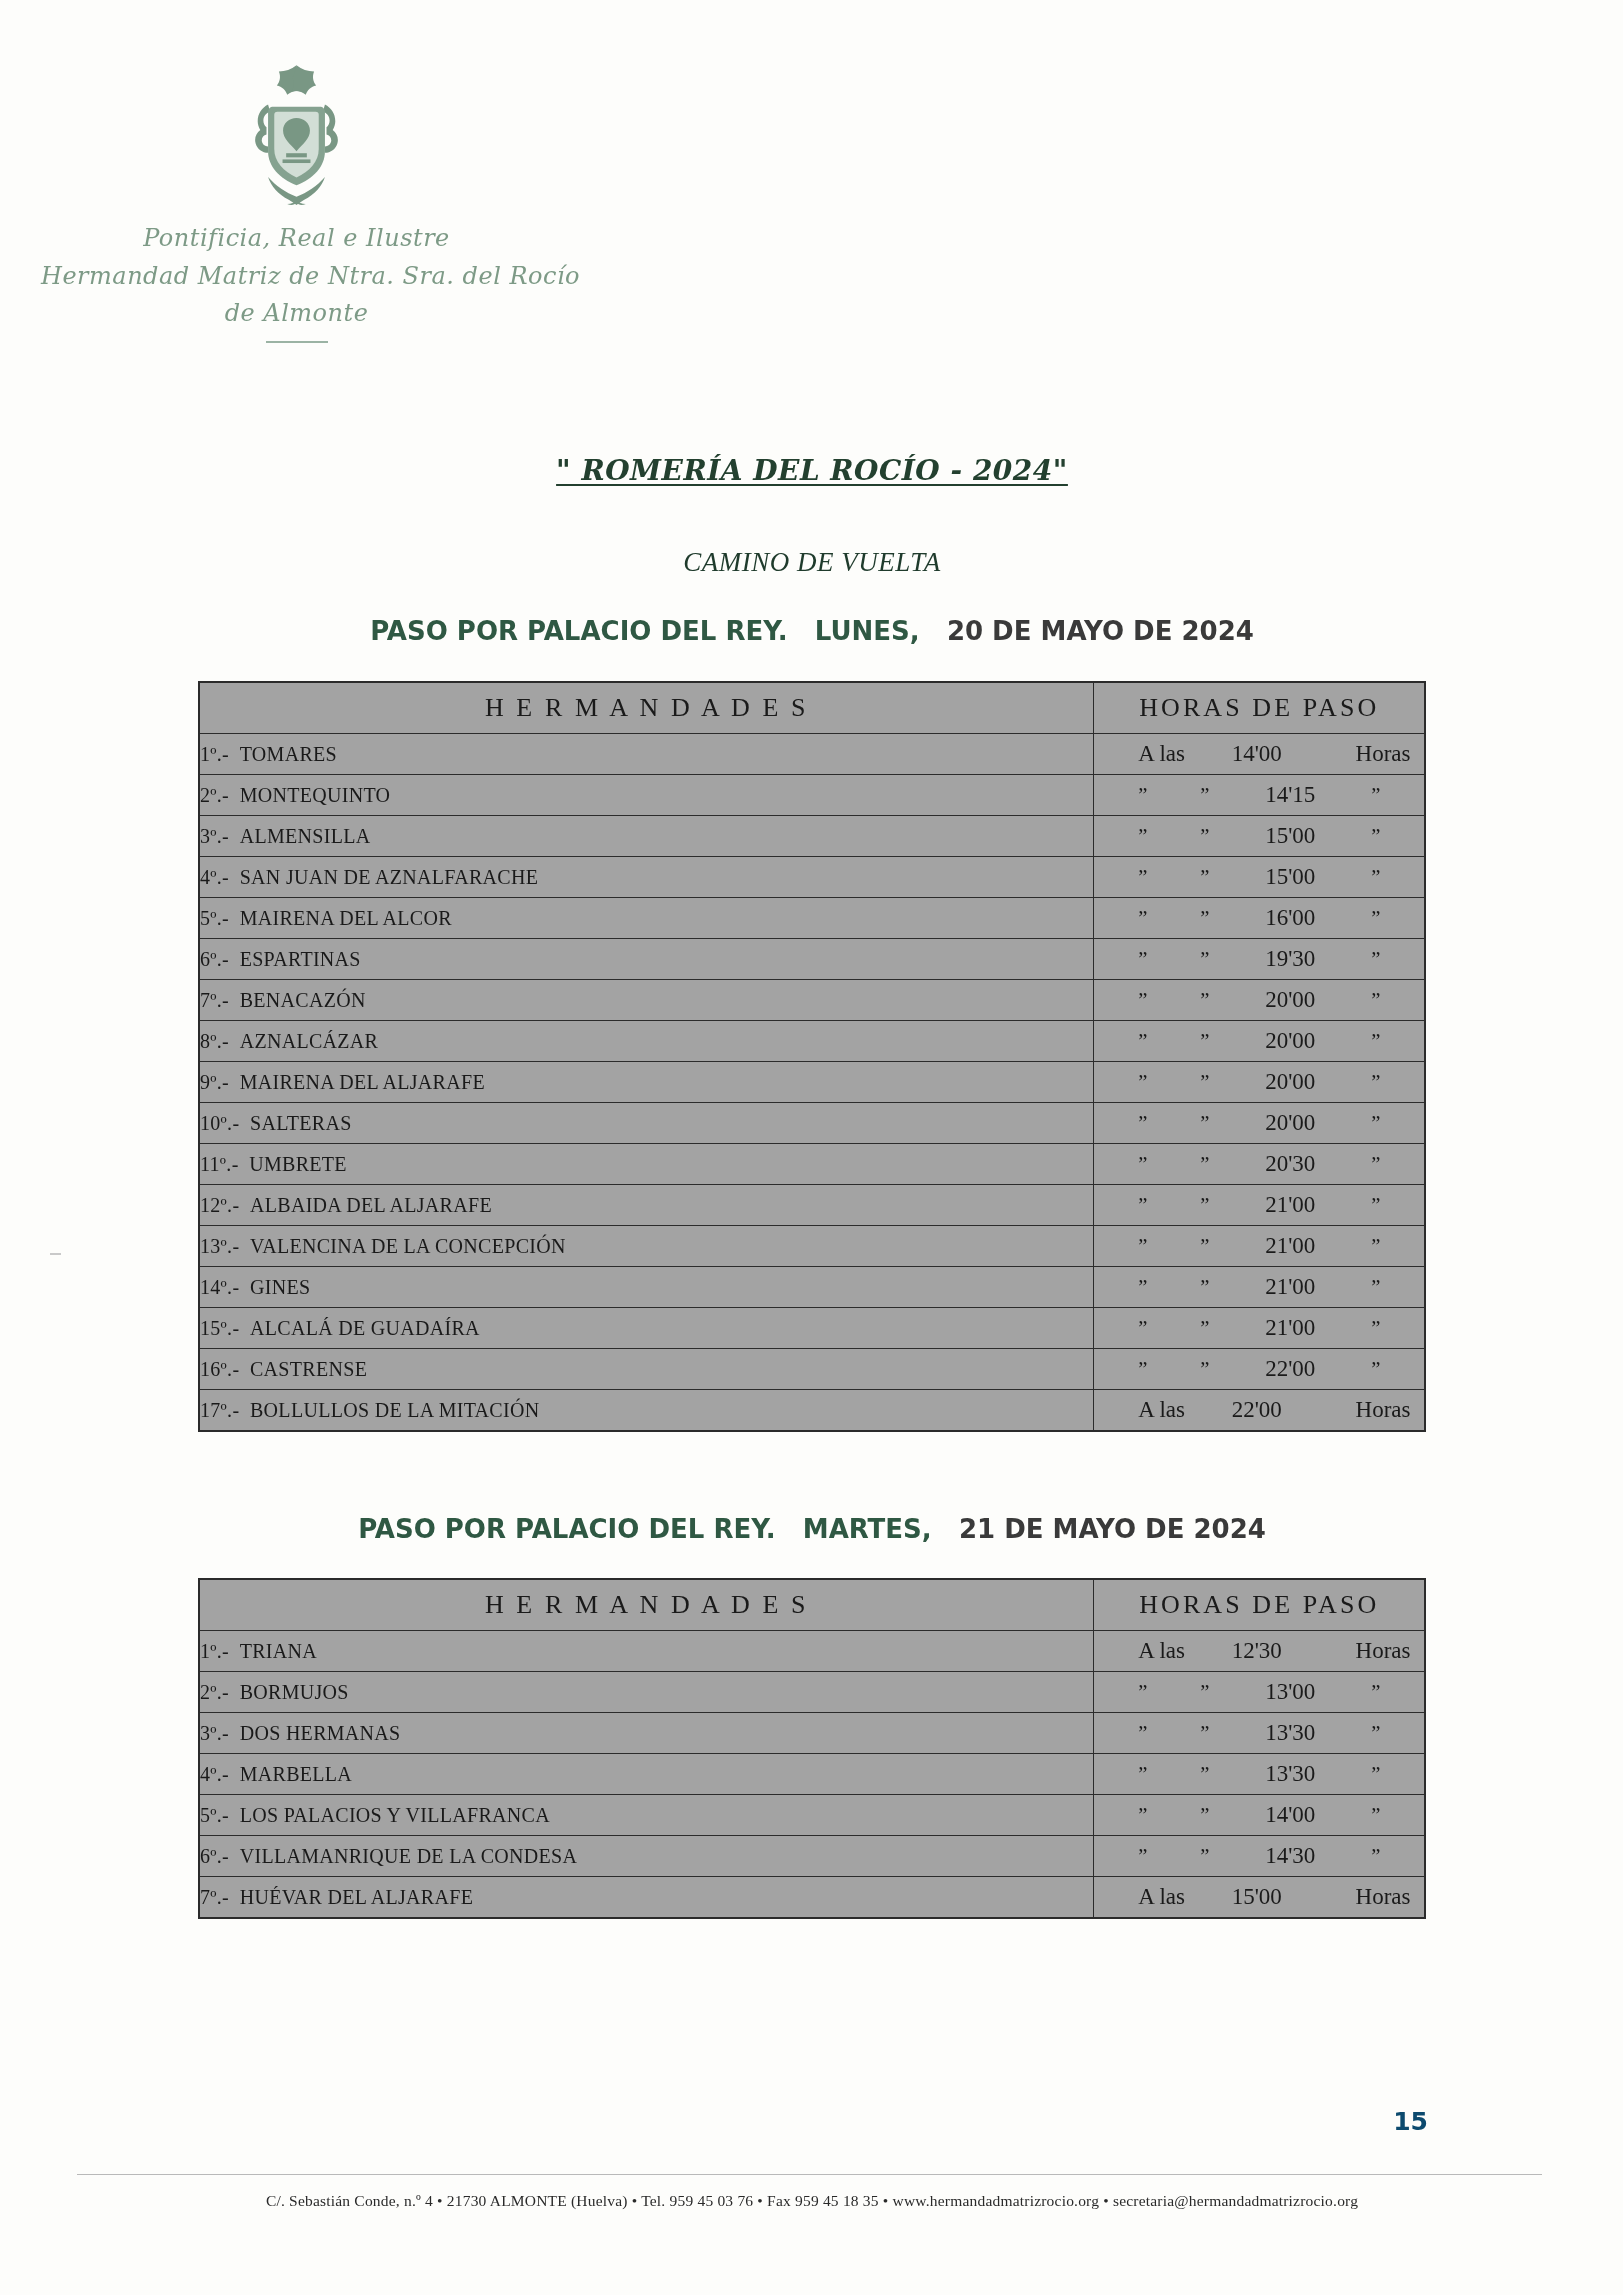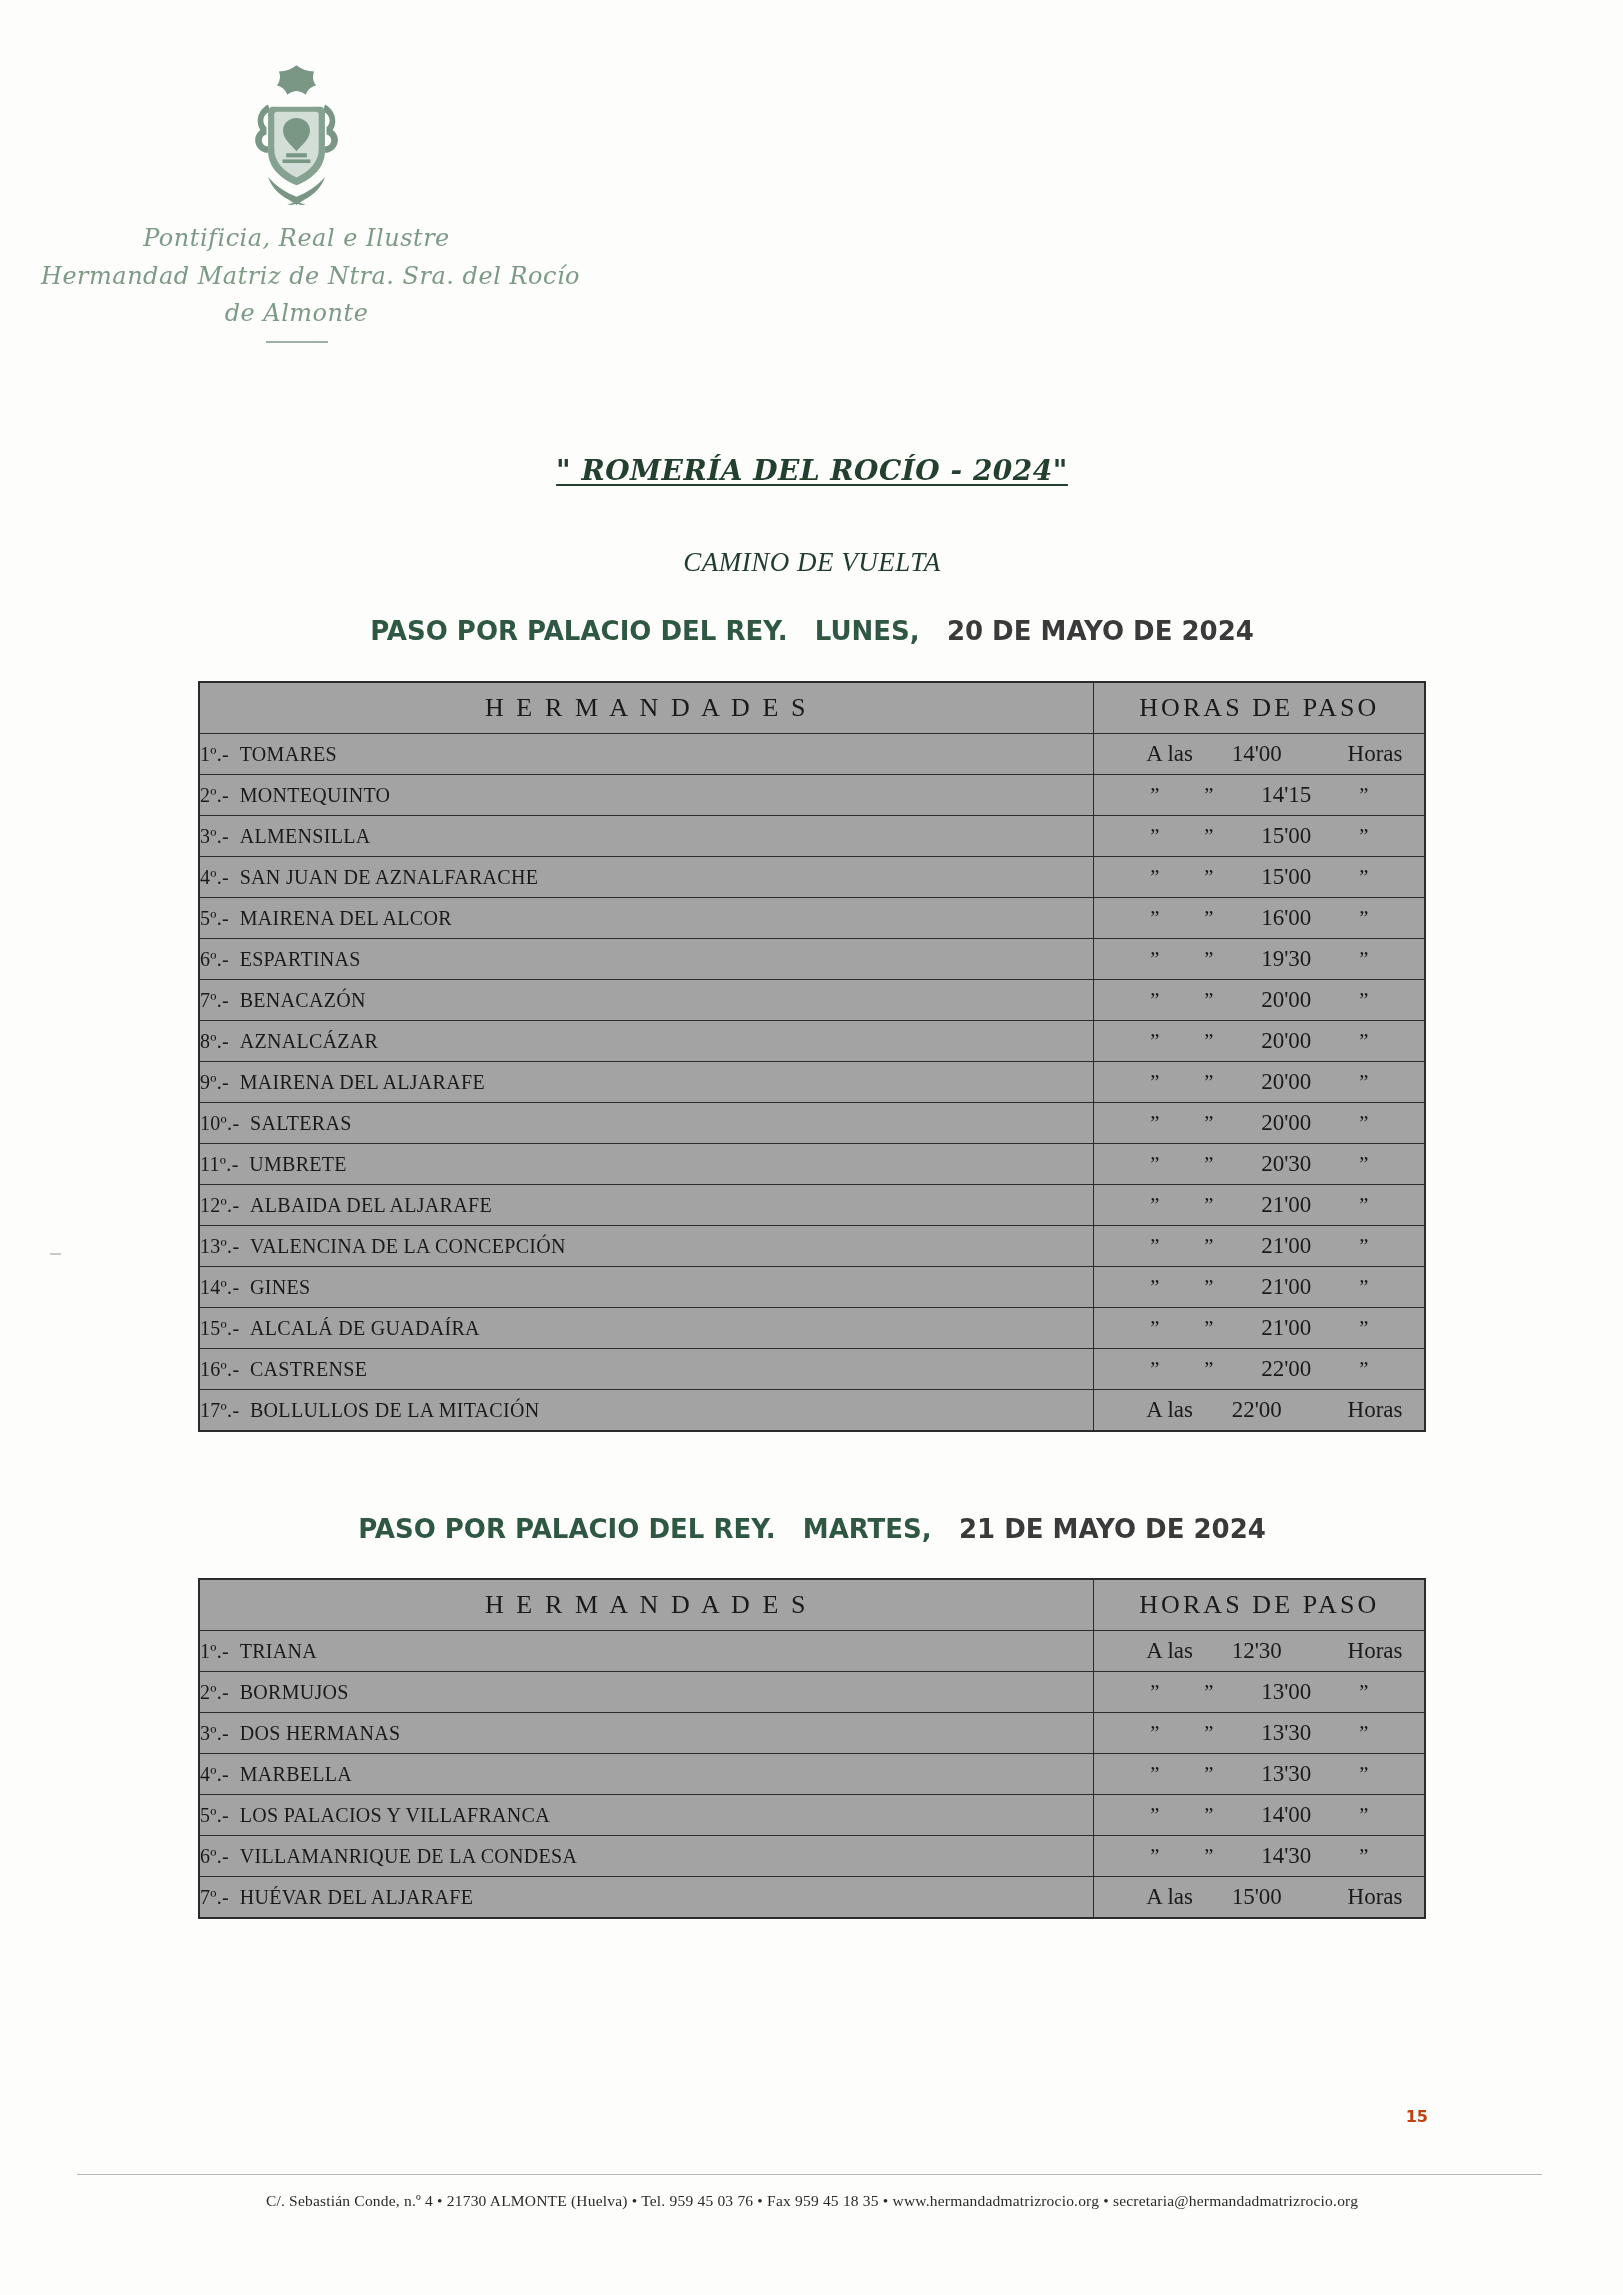--- a/index.html
+++ b/index.html
@@ -134,21 +134,21 @@
   td.hour {
     height: 40px;
     font-size: 23px;
     text-align: center;
     white-space: nowrap;
   }
   .hcell {
     display: flex;
     align-items: center;
     justify-content: center;
-    gap: 8px;
+    gap: 16px;
   }
   .hq {
     display: inline-block;
     width: 46px;
     text-align: center;
     font-size: 20.6px;
   }
   .hq2 {
     display: inline-block;
     width: 46px;
@@ -177,22 +177,22 @@
   col.c-name { width: 73%; }
   col.c-hours { width: 27%; }
 
   
   .page-number {
     position: absolute;
     right: 196px;
     top: 2107px;
     font-family: "DejaVu Sans", sans-serif;
     font-weight: bold;
-    font-size: 16px;
-    color: #c2410c;
+    font-size: 25px;
+    color: #0c4a6e;
   }
   .footer-rule {
     position: absolute;
     left: 77px;
     top: 2174px;
     width: 1465px;
     height: 1px;
     background: #b9b9b9;
   }
   .footer {

